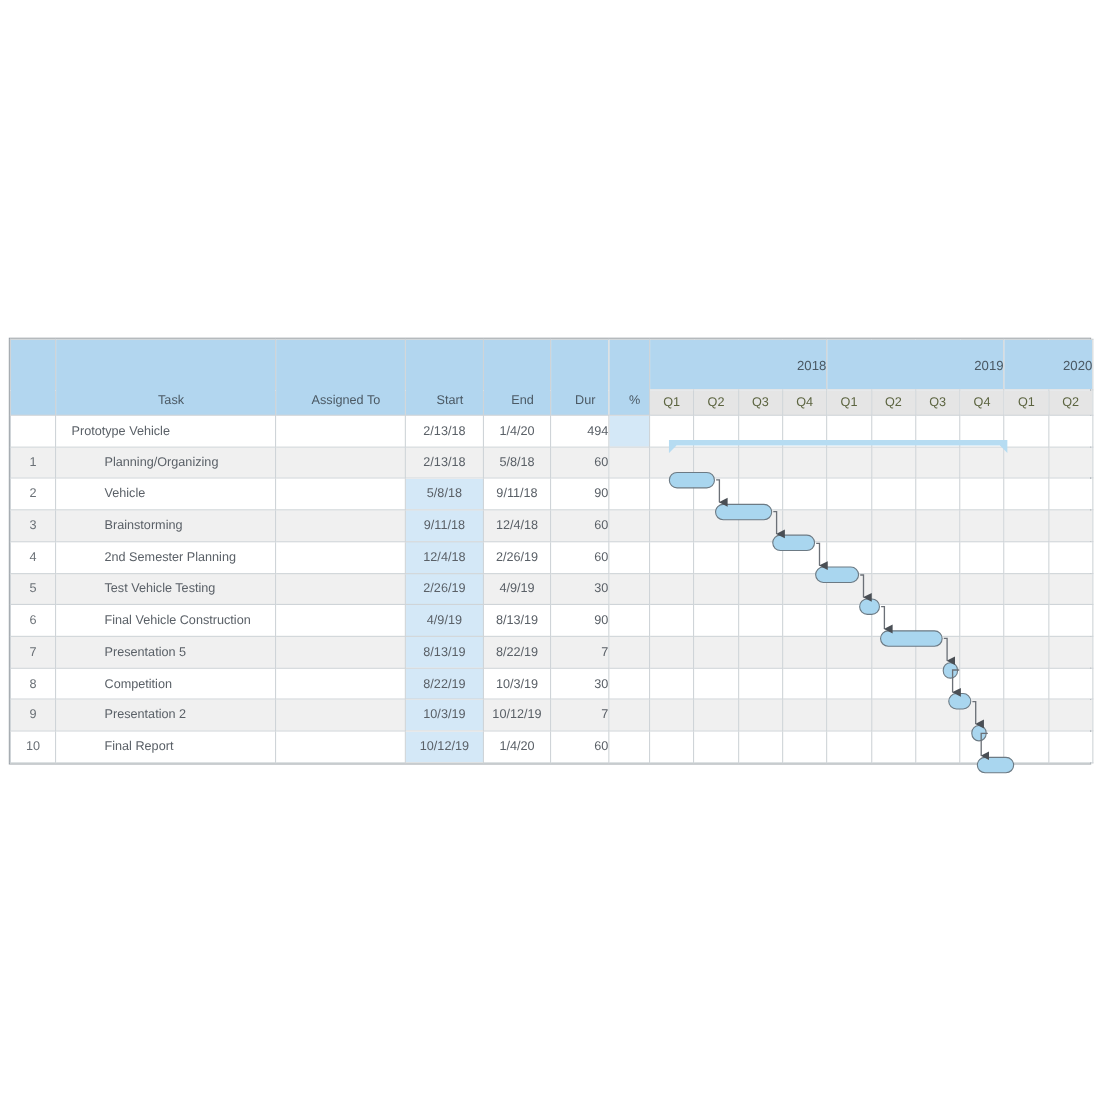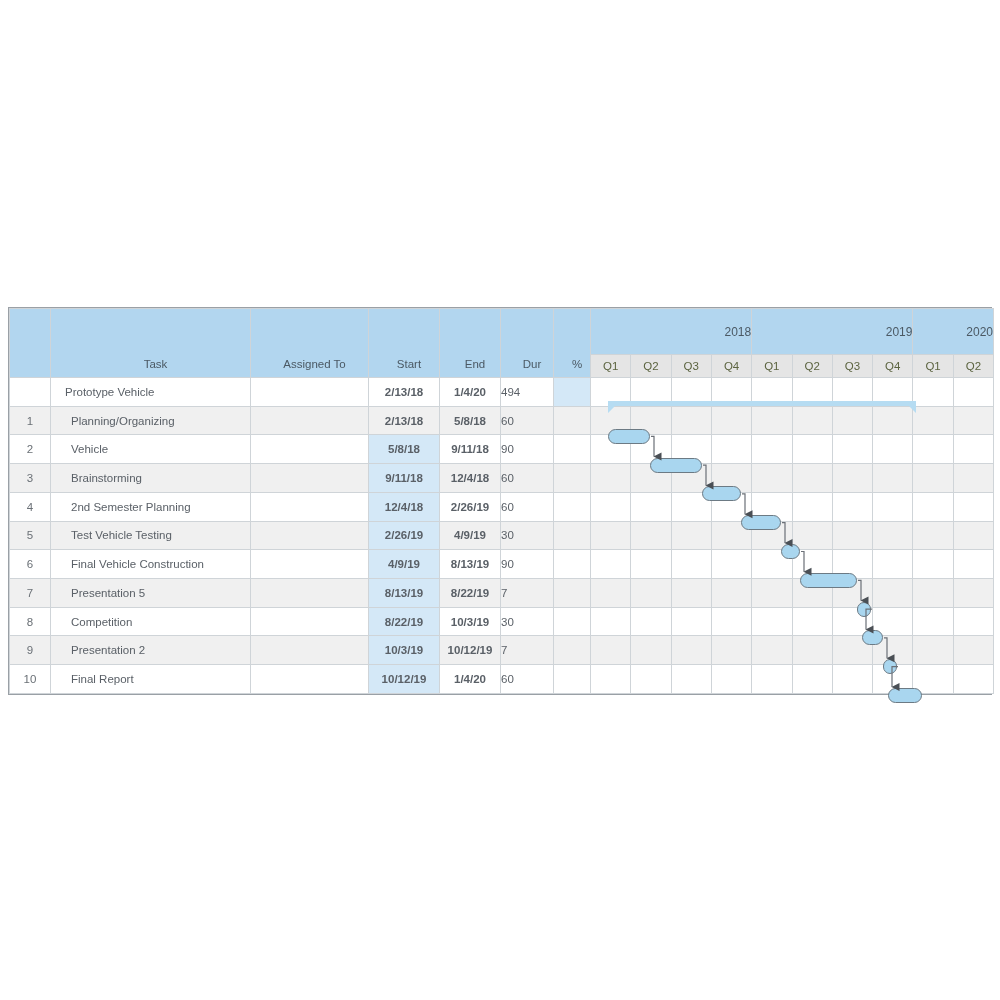--- a/index.html
+++ b/index.html
@@ -73,24 +73,24 @@
   }
 
   
   .r-odd  td { background: #ffffff; }
   .r-even td { background: #f0f0f0; }
 
   tr.datarow { height: 27px; }
 
   td.c-num   { text-align: center; font-size: 11.5px; color: #6a7076; }
   td.c-task  { padding-left: 14px; font-size: 11.5px; color: #5a6067; }
-  td.c-task.sub { padding-left: 20px; }
+  td.c-task.sub { padding-left: 44px; }
   td.c-assign{ }
-  td.c-date  { text-align: center; font-size: 11.5px; color: #5a6067; font-weight: bold; }
-  td.c-dur   { text-align: left; font-size: 11.5px; color: #5a6067; }
+  td.c-date  { text-align: center; font-size: 11.5px; color: #5a6067; }
+  td.c-dur   { text-align: right; font-size: 11.5px; color: #5a6067; }
   td.c-pct   { }
 
   td.hl { background: #d4e8f7 !important; }
 
   
   td.tl { }
 
   
   #bars {
     position: absolute;

